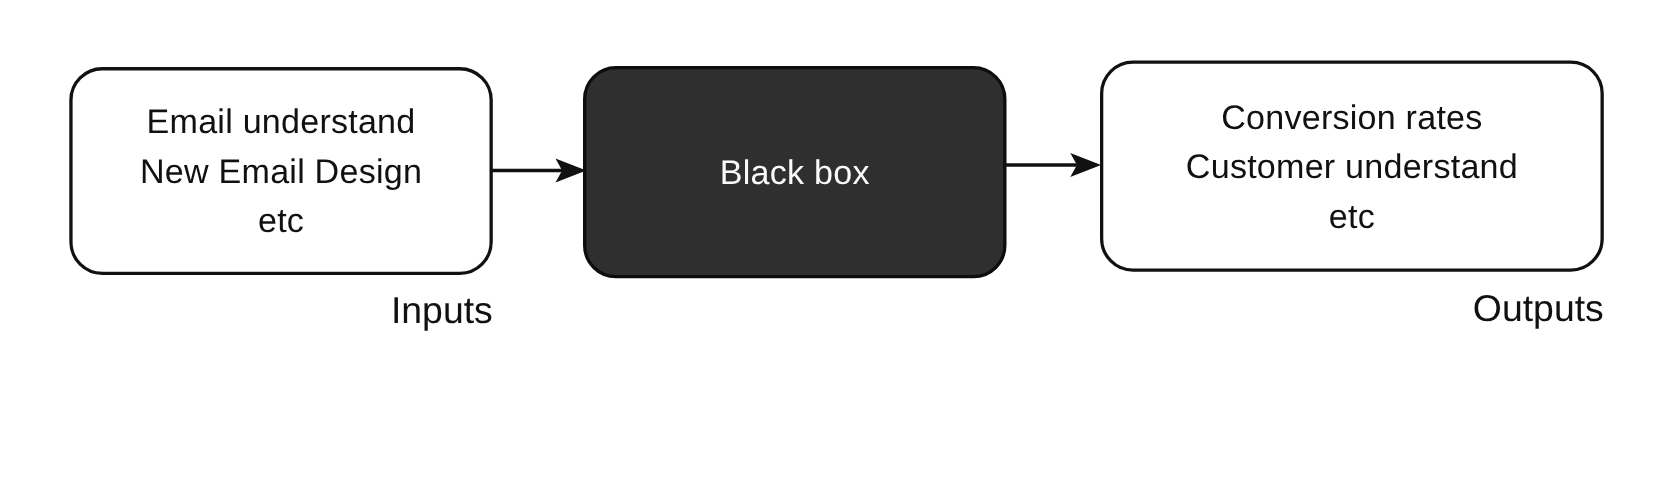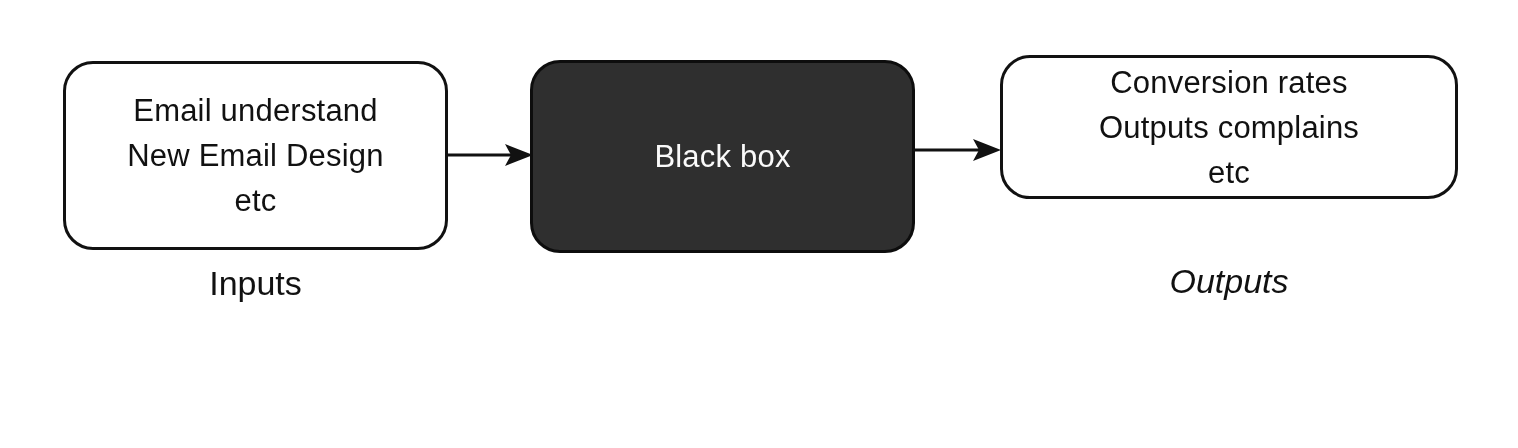--- a/index.html
+++ b/index.html
@@ -32,31 +32,31 @@
   }
   .node.dark {
     background: #2f2f2f;
     border-color: #0d0d0d;
   }
   .node.dark .line {
     color: #fafafa;
   }
   .node-input  { left: 63px;   top: 61px; width: 385px; height: 189px; }
   .node-black  { left: 530px;  top: 60px; width: 385px; height: 193px; }
-  .node-output { left: 1000px; top: 55px; width: 458px; height: 144px; }
+  .node-output { left: 1000px; top: 55px; width: 458px; height: 192px; }
 
   .node-label {
     position: absolute;
-    text-align: center;
+    text-align: right;
     font-size: 34px;
     color: #111111;
     white-space: nowrap;
   }
   .label-inputs  { left: 63px;   top: 264px; width: 385px; }
-  .label-outputs { left: 1000px; top: 262px; width: 458px; font-style: italic; }
+  .label-outputs { left: 1000px; top: 262px; width: 458px; }
 
   .arrow { position: absolute; }
 
   .caption {
     position: absolute;
     left: 0;
     top: 342px;
     width: 1518px;
     text-align: center;
     font-family: "Liberation Serif", serif;
@@ -86,21 +86,21 @@
     <span class="line">Black box</span>
   </div>
 
   <svg class="arrow" style="left:913px; top:136px;" width="88" height="28" viewBox="0 0 88 28">
     <line x1="0" y1="14" x2="66" y2="14" stroke="#111111" stroke-width="3"></line>
     <polygon points="60,3 88,14 60,25 66,14" fill="#111111"></polygon>
   </svg>
 
   <div class="node node-output">
     <span class="line">Conversion rates</span>
-    <span class="line">Outputs complains</span>
+    <span class="line">Customer understand</span>
     <span class="line">etc</span>
   </div>
   <div class="node-label label-outputs">Outputs</div>
 
   <div class="caption">
   </div>
 
 </div>
 
 </body></html>

